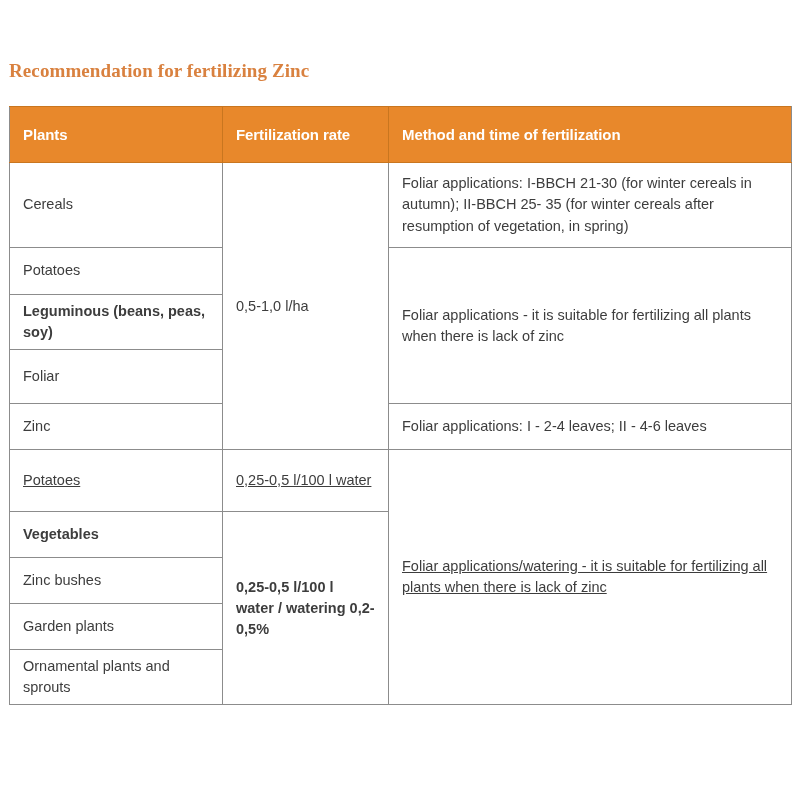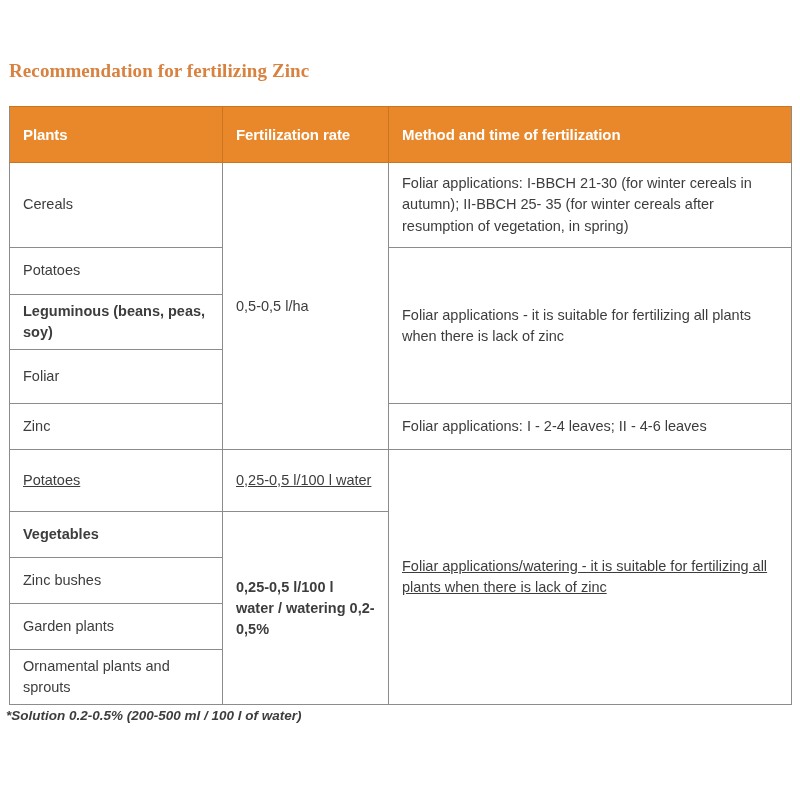--- a/index.html
+++ b/index.html
@@ -134,21 +134,21 @@
           <th class="th-outer-l">Plants</th>
           <th>Fertilization rate</th>
           <th class="th-outer-r">Method and time of fertilization</th>
         </tr>
       </thead>
 
       <tbody>
 
         <tr class="r-cereals">
           <td class="plant-cell">Cereals</td>
-          <td class="rate-cell" rowspan="5">0,5-0,5 l/ha</td>
+          <td class="rate-cell" rowspan="5">0,5-1,0 l/ha</td>
           <td class="method-cell">Foliar applications: I-BBCH 21-30 (for winter cereals in autumn); II-BBCH 25- 35 (for winter cereals after resumption of vegetation, in spring)</td>
         </tr>
 
         <tr class="r-rapeseed">
           <td class="plant-cell">Potatoes</td>
           <td class="method-cell" rowspan="3">Foliar applications - it is suitable for fertilizing all plants when there is lack of zinc</td>
         </tr>
 
         <tr class="r-leguminous">
           <td class="plant-cell">Leguminous (beans, peas, soy)</td>
@@ -183,15 +183,14 @@
         </tr>
 
         <tr class="r-ornamental">
           <td class="plant-cell">Ornamental plants and sprouts</td>
         </tr>
 
       </tbody>
     </table>
   </div>
 
-  <div class="footnote">*Solution 0.2-0.5% (200-500 ml / 100 l of water)</div>
 
 </div>
 
 </body></html>

